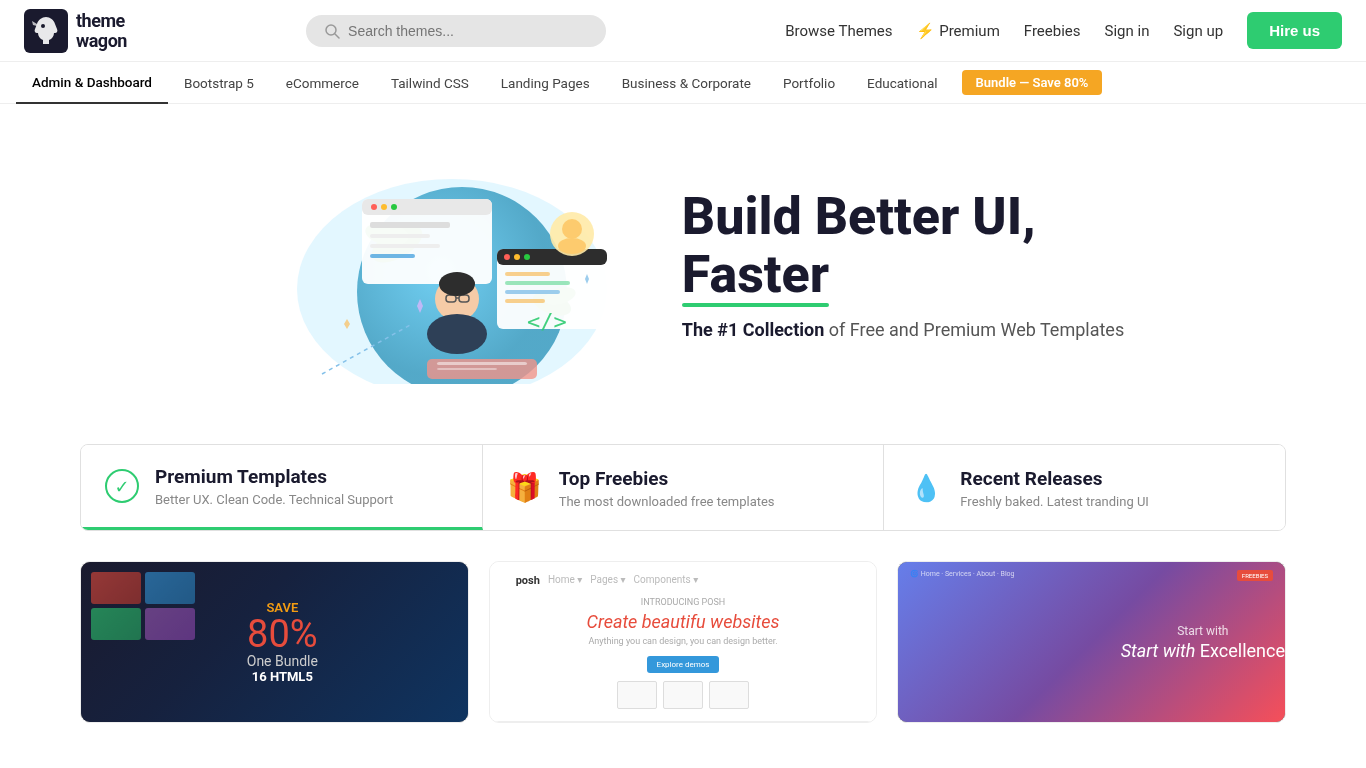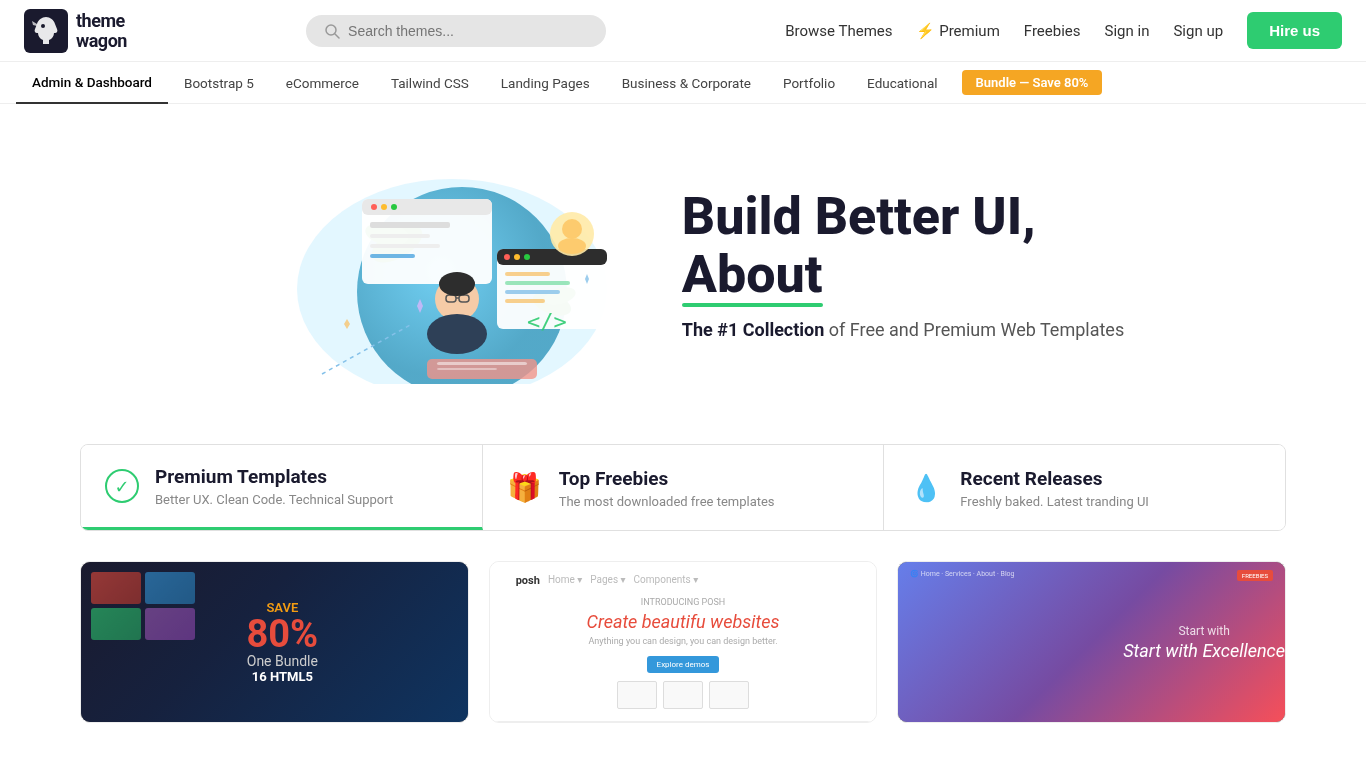--- a/index.html
+++ b/index.html
@@ -250,21 +250,21 @@
     .small-card-thumb:nth-child(2) { background: linear-gradient(135deg, #3498db, #2980b9); }
     .small-card-thumb:nth-child(3) { background: linear-gradient(135deg, #2ecc71, #27ae60); }
     .small-card-thumb:nth-child(4) { background: linear-gradient(135deg, #9b59b6, #8e44ad); }
     .bundle-text-overlay {
       text-align: center;
       color: #fff;
       position: relative;
       z-index: 2;
     }
     .bundle-text-overlay .save { font-size: 13px; font-weight: 600; color: #f39c12; }
-    .bundle-text-overlay .percent { font-size: 38px; font-weight: 700; color: #e74c3c; line-height: 1; }
+    .bundle-text-overlay .percent { font-size: 38px; font-weight: 400; color: #e74c3c; line-height: 1; }
     .bundle-text-overlay .onebundle { font-size: 14px; color: #ccc; }
     .bundle-text-overlay .html5 { font-size: 13px; font-weight: 700; color: #fff; }
 
     
     .posh-card-bg {
       width: 100%;
       height: 160px;
       background: #fff;
       display: flex;
       flex-direction: column;
@@ -348,21 +348,21 @@
       font-size: 6px;
       padding: 2px 5px;
       border-radius: 2px;
     }
     .excellence-main-text {
       text-align: center;
       color: #fff;
     }
     .excellence-main-text .start { font-size: 12px; color: rgba(255,255,255,0.8); margin-bottom: 2px; }
     .excellence-main-text .excellence { font-size: 18px; font-weight: 900; }
-    .excellence-main-text .excellence span { font-style: italic; font-weight: 400; }
+    .excellence-main-text .excellence span { font-weight: 400; }
 
     
     .hero-illus-svg {
       width: 380px;
       height: 240px;
     }
 
     
     .check-circle {
       width: 34px;
@@ -493,21 +493,21 @@
 
       <line x1="80" y1="230" x2="170" y2="180" stroke="#85c1e9" stroke-width="1.5" stroke-dasharray="4"></line>
 
       <polygon points="105,175 108,180 105,185 102,180" fill="#f8c471" opacity="0.8"></polygon>
     </svg>
   </div>
 
   <div class="hero-text">
     <h1 class="hero-title">
       <span>Build Better UI,</span><br>
-      <span class="hero-title-underline">About</span>
+      <span class="hero-title-underline">Faster</span>
     </h1>
     <p class="hero-subtitle">
       <strong>The #1 Collection</strong><span> of Free and Premium Web Templates</span>
     </p>
   </div>
 </section>
 
 <div class="feature-tabs">
   <div class="feature-tab active">
     <div class="check-circle">✓</div>

